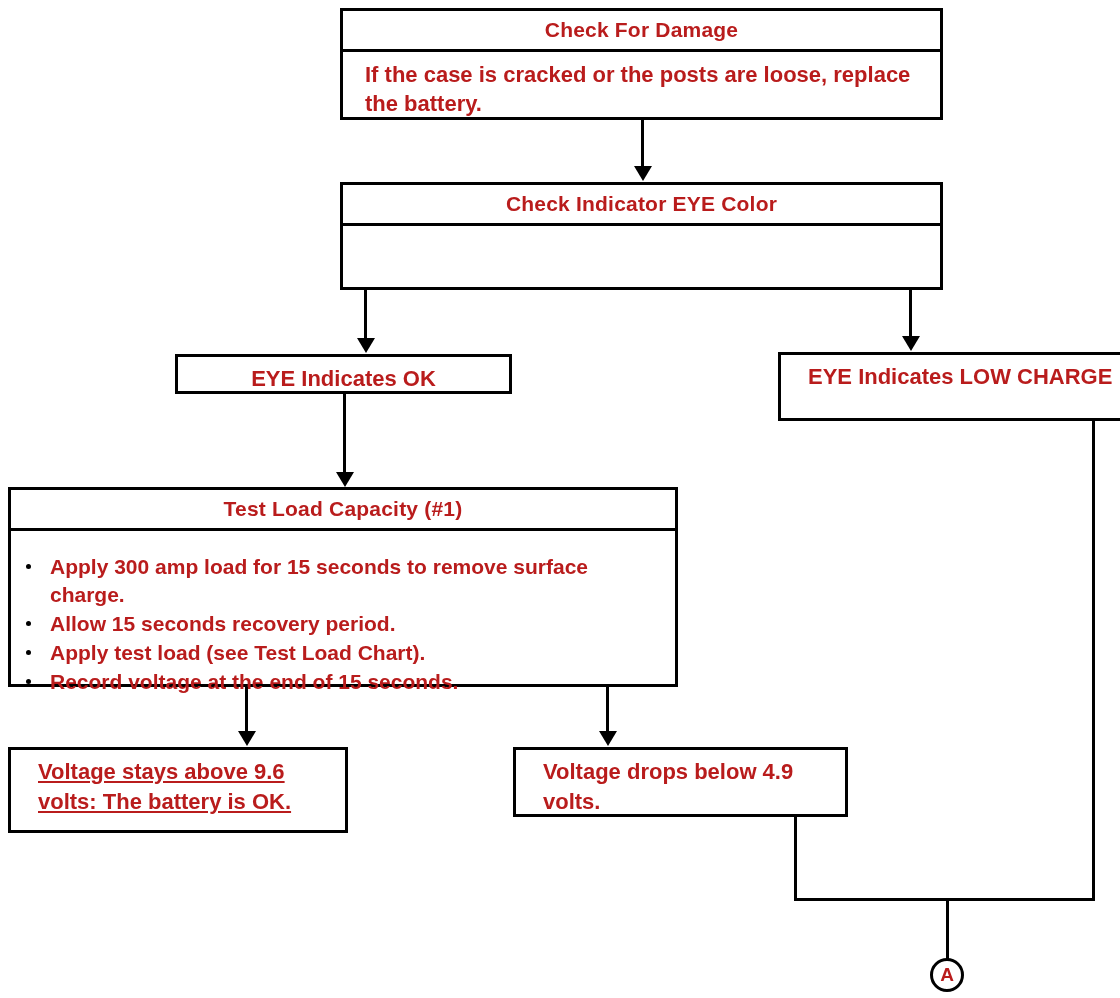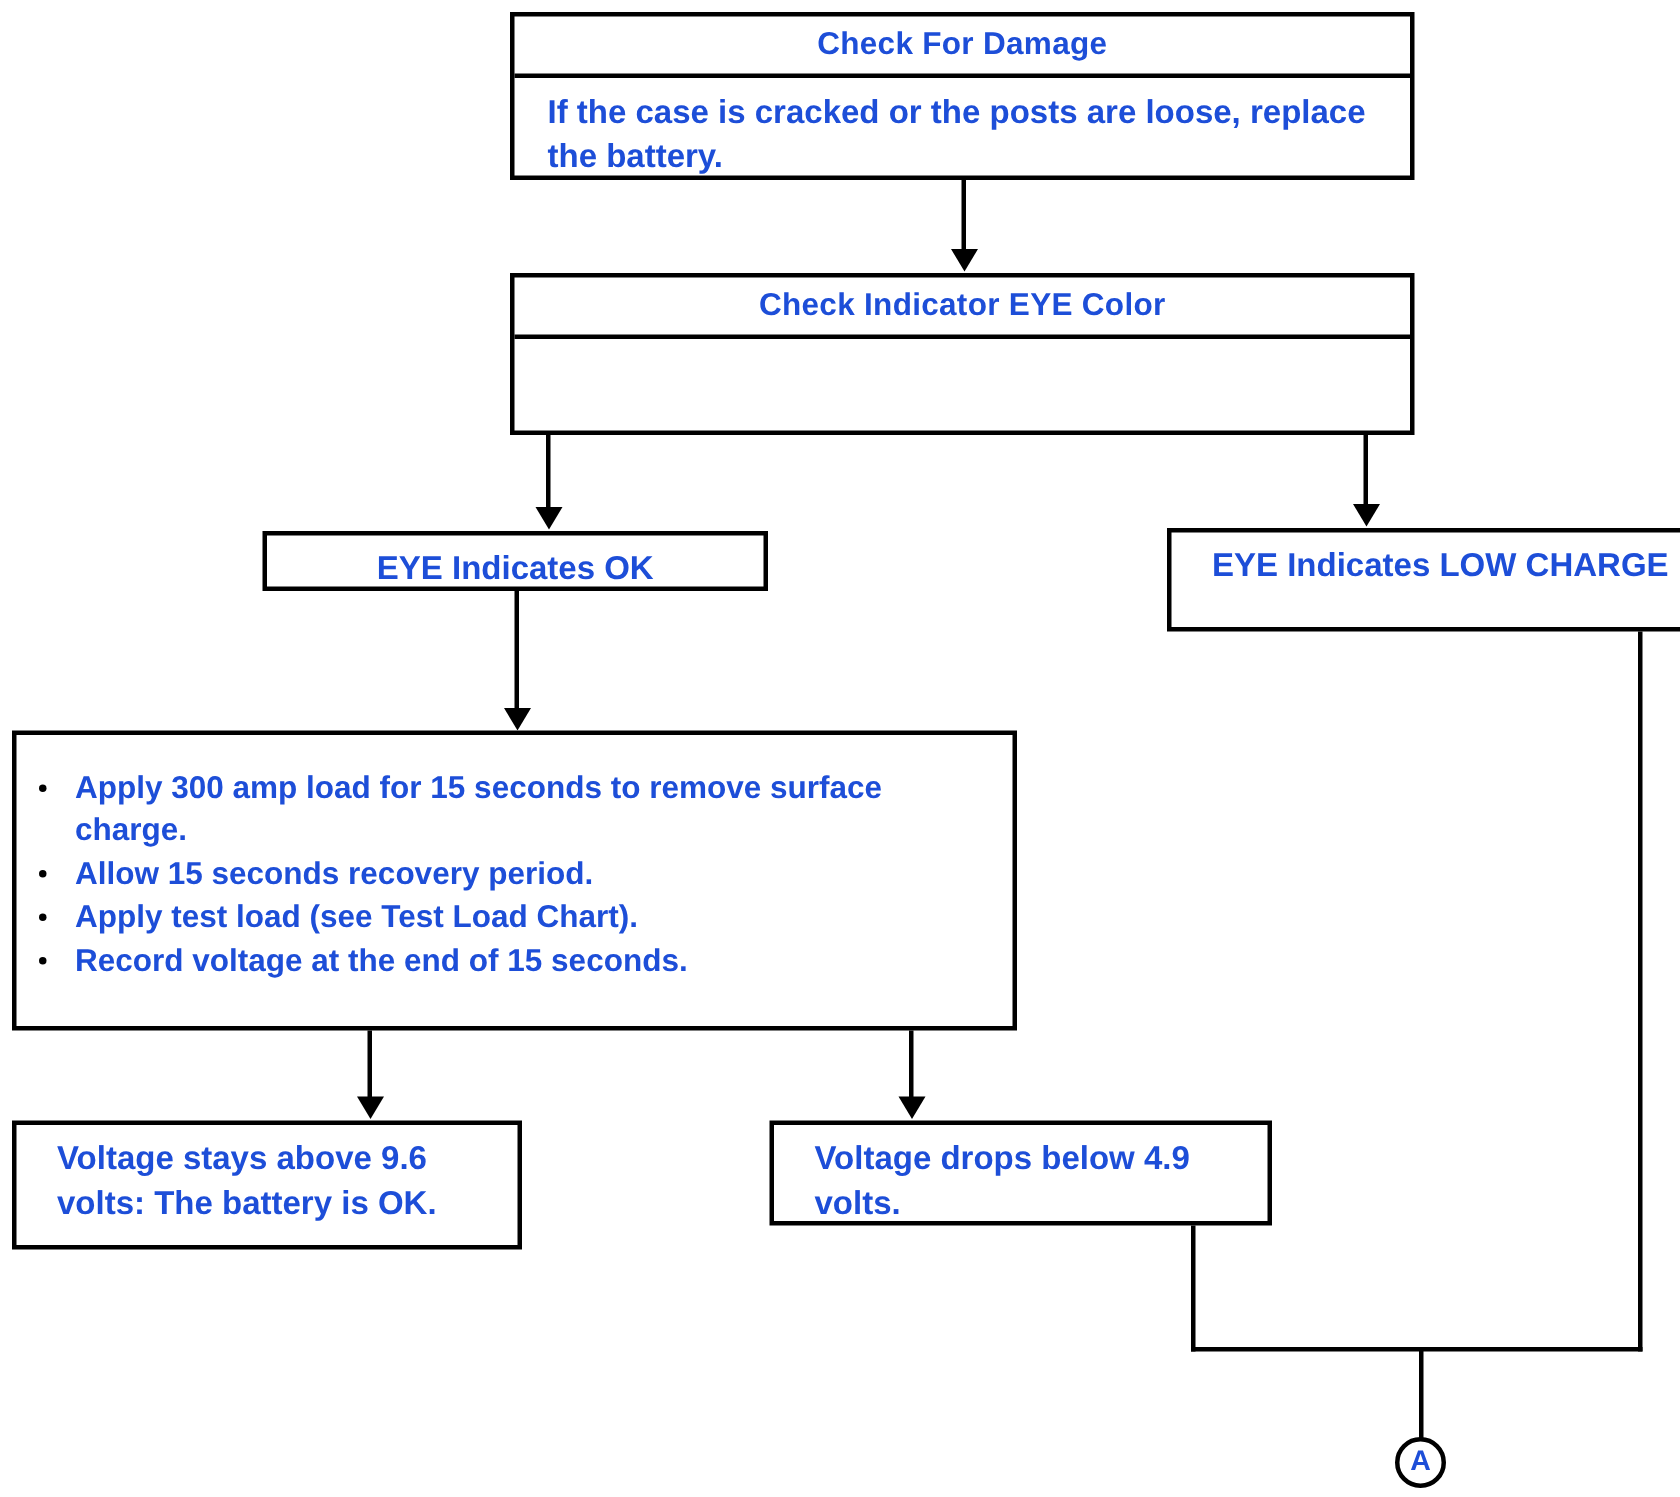--- a/index.html
+++ b/index.html
@@ -7,21 +7,21 @@
     margin: 0;
     padding: 0;
     background: #ffffff;
   }
   #canvas {
     position: relative;
     width: 1120px;
     height: 998px;
     background: #ffffff;
     font-family: "Liberation Sans", sans-serif;
-    color: #1d4ed8;
+    color: #b91c1c;
     overflow: hidden;
   }
   .box {
     position: absolute;
     box-sizing: border-box;
     border: 3px solid #000;
     background: #fff;
   }
   .box-title {
     box-sizing: border-box;
@@ -138,35 +138,36 @@
   </div>
 
   <div class="box" style="left:778px; top:352px; width:364px; height:69px;">
     <div class="box-simple">EYE Indicates LOW CHARGE</div>
   </div>
 
   <div class="vline" style="left:343px; top:393px; width:3px; height:80px;"></div>
   <div class="arrowhead" style="left:336px; top:472px;"></div>
 
   <div class="box" style="left:8px; top:487px; width:670px; height:200px;">
+    <div class="box-title has-divider">Test Load Capacity (#1)</div>
     <ul class="bullets" style="padding:22px 12px 0 6px;">
       <li>Apply 300 amp load for 15 seconds to remove surface charge.</li>
       <li>Allow 15 seconds recovery period.</li>
       <li>Apply test load (see Test Load Chart).</li>
       <li>Record voltage at the end of 15 seconds.</li>
     </ul>
   </div>
 
   <div class="vline" style="left:245px; top:687px; width:3px; height:45px;"></div>
   <div class="arrowhead" style="left:238px; top:731px;"></div>
 
   <div class="vline" style="left:606px; top:687px; width:3px; height:45px;"></div>
   <div class="arrowhead" style="left:599px; top:731px;"></div>
 
-  <div class="box" style="left:8px; top:747px; width:340px; height:86px;">
+  <div class="box" style="left:8px; top:747px; width:340px; height:86px;text-decoration:underline;">
     <div class="box-simple">Voltage stays above 9.6 volts: The battery is OK.</div>
   </div>
 
   <div class="box" style="left:513px; top:747px; width:335px; height:70px;">
     <div class="box-simple">Voltage drops below 4.9 volts.</div>
   </div>
 
   <div class="vline" style="left:1092px; top:421px; width:3px; height:480px;"></div>
 
   <div class="vline" style="left:794px; top:817px; width:3px; height:84px;"></div>

